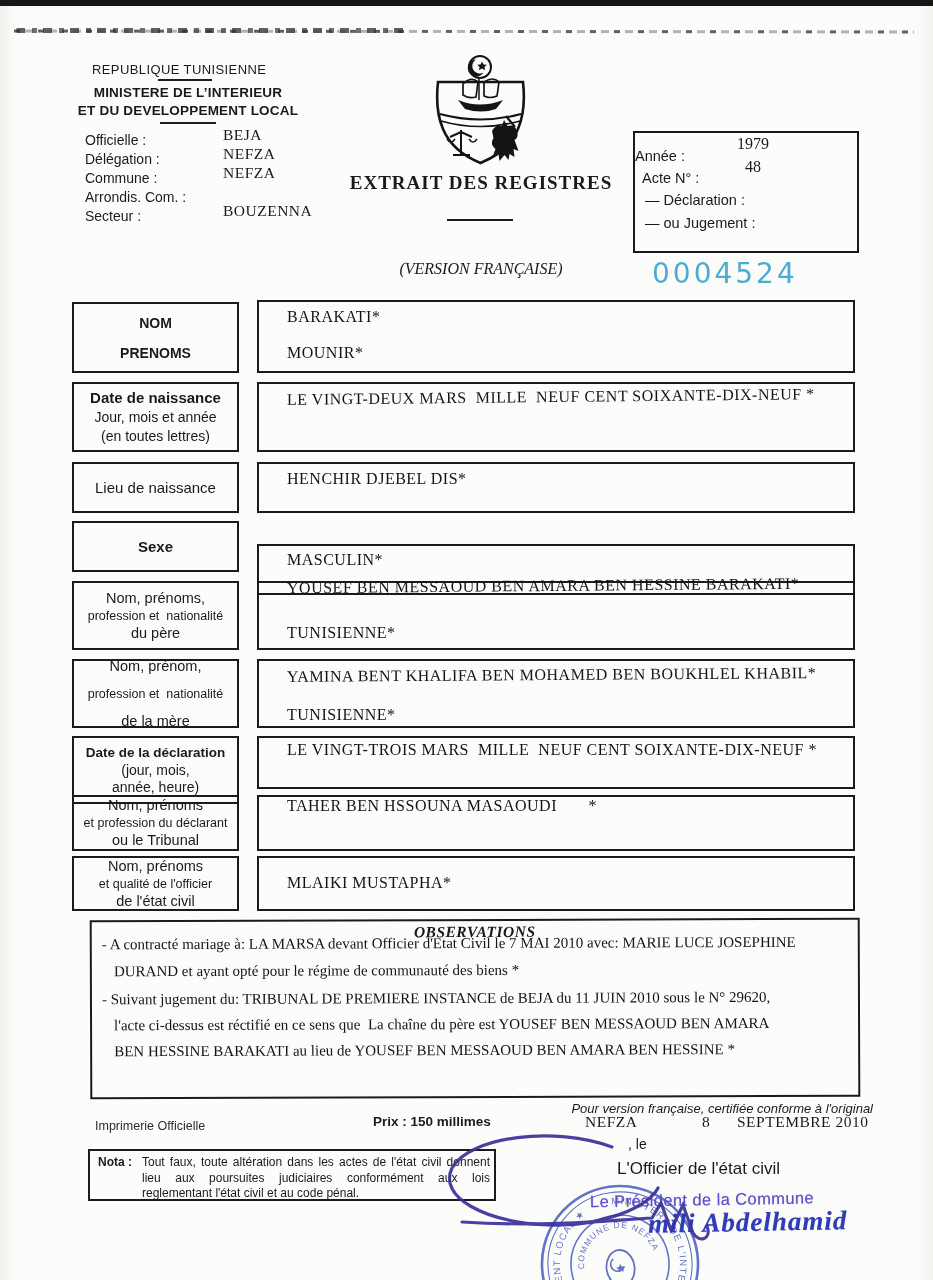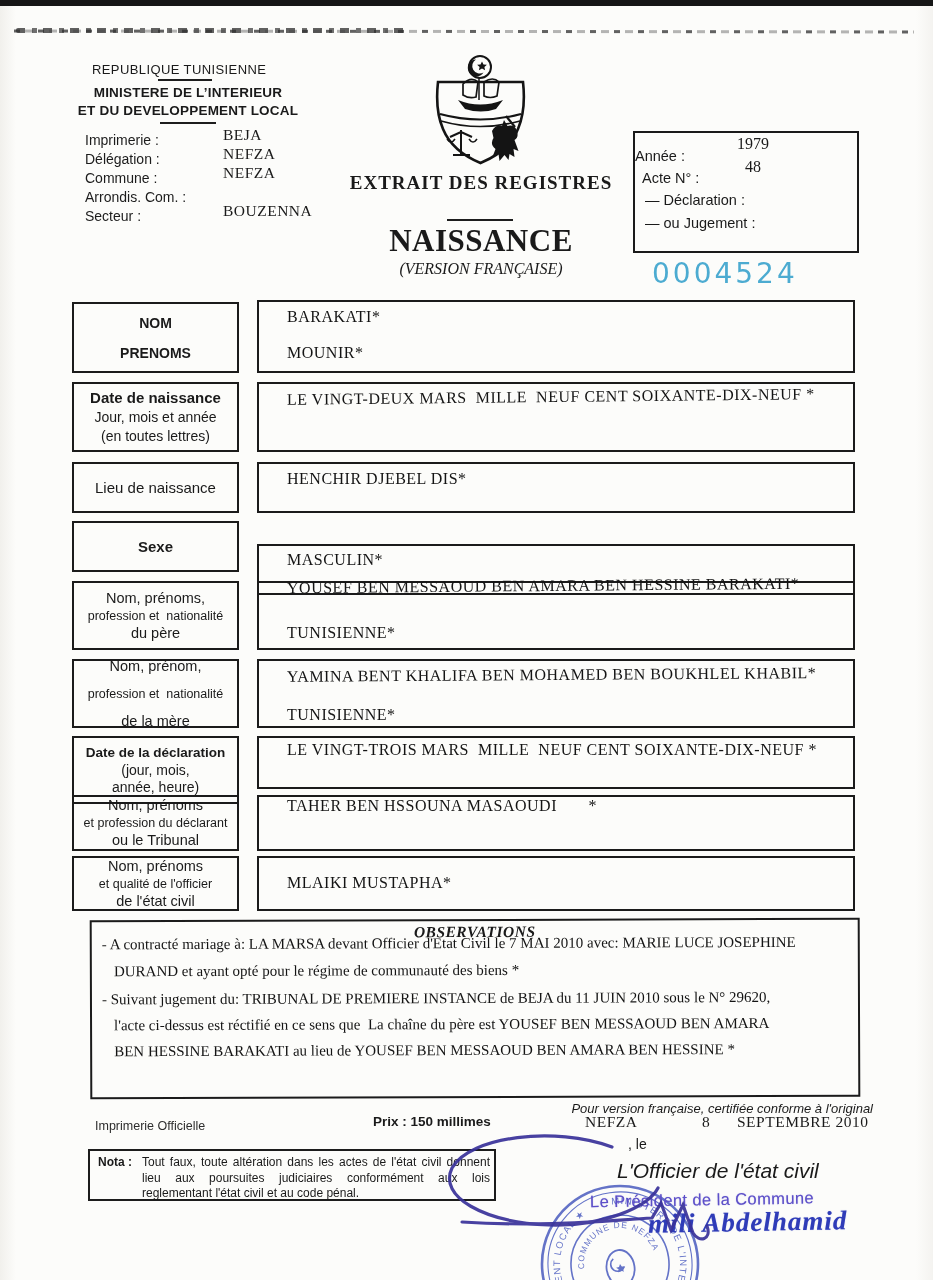--- a/index.html
+++ b/index.html
@@ -45,21 +45,21 @@
   
   .obsbox{left:90px;top:919px;width:770px;height:179px;border:2px solid #1b1b1b;box-sizing:border-box;transform:rotate(-.2deg);}
   .obstitle{position:absolute;left:0;top:2px;width:100%;text-align:center;font-family:"Liberation Serif",serif;font-style:italic;font-weight:700;font-size:15.5px;letter-spacing:.5px;}
   .obsline{position:absolute;font-family:"Liberation Serif",serif;font-size:15px;white-space:pre;color:#141414;}
   
   .cert{left:545px;top:1101px;width:328px;text-align:right;font-style:italic;font-size:13px;}
   .dateline{position:absolute;font-family:"Liberation Serif",serif;font-size:15.5px;letter-spacing:.5px;}
   .imprimerie{left:95px;top:1119px;font-size:12.5px;color:#2e2e2e;}
   .prix{left:373px;top:1114px;font-size:13.5px;font-weight:600;}
   .le{left:628px;top:1136px;font-size:14px;}
-  .officier{left:617px;top:1159px;font-style:italic;font-size:21px;}
+  .officier{left:617px;top:1159px;font-size:17px;}
   .notabox{left:88px;top:1149px;width:408px;height:52px;border:2px solid #1c1c1c;box-sizing:border-box;font-size:12px;line-height:15.5px;}
   .notabox .nlab{position:absolute;left:8px;top:4px;font-weight:700;}
   .notabox .ntext{position:absolute;left:52px;top:4px;width:348px;text-align:justify;}
   
   .president{left:590px;top:1190px;width:270px;color:#5d50c9;font-size:16.5px;letter-spacing:.4px;transform:rotate(-1deg);text-shadow:0 0 1px rgba(93,80,201,.55);}
   .signame{left:648px;top:1207px;color:#2f3cb8;font-family:"Liberation Serif",serif;font-weight:700;font-style:italic;font-size:27px;letter-spacing:1px;transform:rotate(-1deg);text-shadow:0 0 1px rgba(47,60,184,.4);}
   .sigsvg{left:0;top:0;pointer-events:none;}
   .stampsvg{left:525px;top:1178px;opacity:.82;}
 </style>
 </head>
@@ -71,21 +71,21 @@
   <div class="tear2"></div>
   <div class="tear1"></div>
 
   <div class="abs republic">REPUBLIQUE TUNISIENNE</div>
   <div class="underline" style="left:158px;top:79px;width:54px;"></div>
   <div class="abs ministry" style="left:72px;top:85px;">MINISTERE DE L’INTERIEUR</div>
   <div class="abs ministry" style="left:72px;top:103px;">ET DU DEVELOPPEMENT LOCAL</div>
   <div class="underline" style="left:160px;top:122px;width:56px;"></div>
 
   <div class="adminrow" style="top:131px;">
-    <span class="lab">Imprimerie :</span><span class="va">BEJA</span>
+    <span class="lab">Officielle :</span><span class="va">BEJA</span>
   </div>
   <div class="adminrow" style="top:150px;">
     <span class="lab">Délégation :</span><span class="va">NEFZA</span>
   </div>
   <div class="adminrow" style="top:169px;">
     <span class="lab">Commune :</span><span class="va">NEFZA</span>
   </div>
   <div class="adminrow" style="top:188px;">
     <span class="lab">Arrondis. Com. :</span><span class="va"></span>
   </div>
@@ -107,21 +107,20 @@
       <path d="M71 24 v22" stroke-width="1.5"></path>
       <path d="M53 76 v25 M45 101 h17 M53 78 l-11 5 M53 78 l11 5" stroke-width="2"></path>
       <path d="M39 85 q4 6 8 0 M61 85 q4 6 8 0" stroke-width="1.5"></path>
       <path d="M84 77 q4 -7 10 -5 l2 -6 3.5 6 q7 -2 9 4 q3 7 -2 10 l4 11 -5 -2 1 8 -5 -3 -1 6 -4 -5 -5 6 -1 -7 -6 3 3 -8 q-6 -5 -2 -11 z" fill="#141414" stroke="none"></path>
       <path d="M98 62 l9 11" stroke-width="2.2"></path>
     </g>
   </svg>
 
   <div class="abs t1">EXTRAIT DES REGISTRES</div>
   <div class="underline" style="left:447px;top:219px;width:66px;"></div>
-  <div class="abs t3">NAISSANCE</div>
   <div class="abs t4">(VERSION FRANÇAISE)</div>
 
   <div class="abs actebox">
     <span class="serif" style="left:102px;top:2px;font-size:16px;">1979</span>
     <span style="left:0;top:15px;font-size:14.5px;">Année :</span>
     <span class="serif" style="left:110px;top:25px;font-size:16px;">48</span>
     <span style="left:7px;top:37px;font-size:14.5px;">Acte N° :</span>
     <span style="left:10px;top:59px;font-size:14.5px;">— Déclaration :</span>
     <span style="left:10px;top:82px;font-size:14.5px;">— ou Jugement :</span>
   </div>

